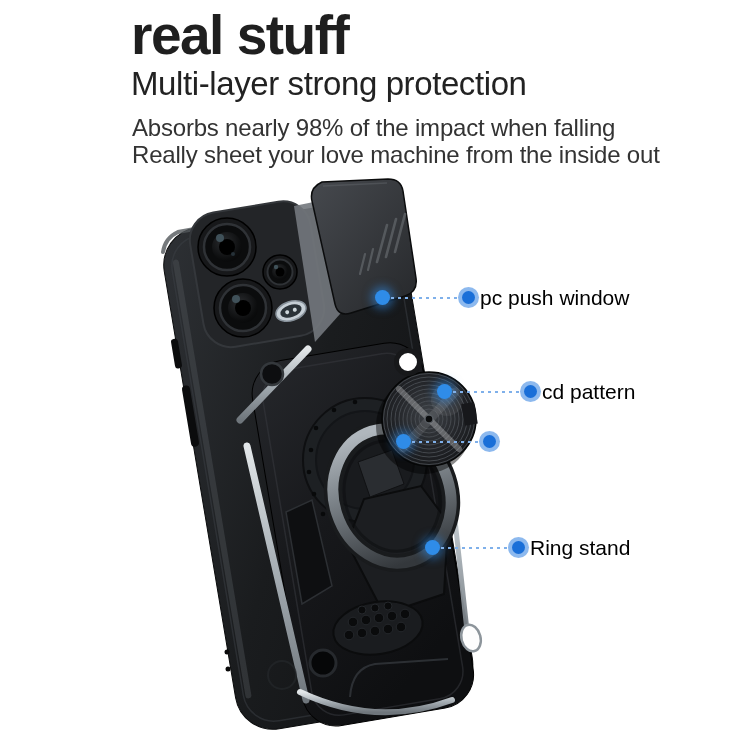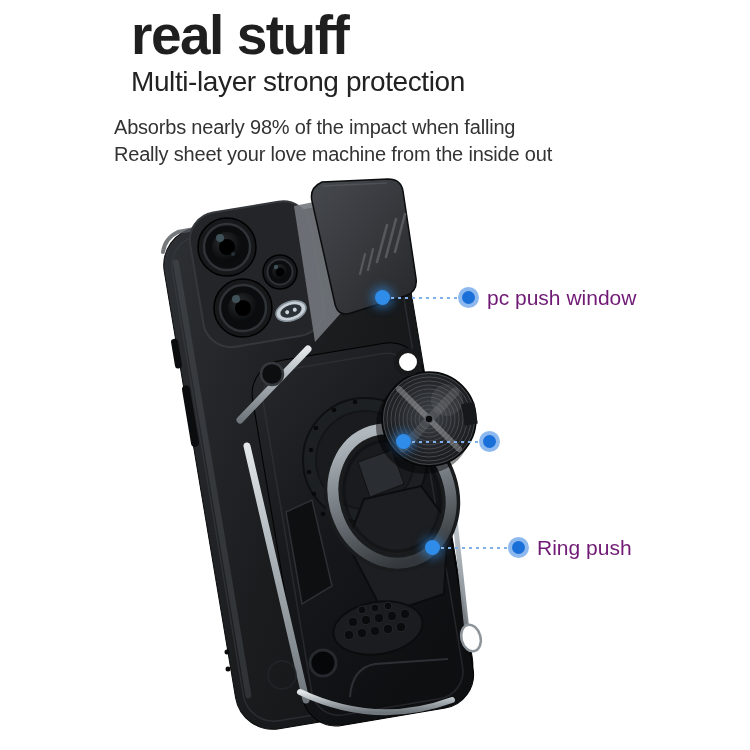--- a/index.html
+++ b/index.html
@@ -1,35 +1,35 @@
 <!DOCTYPE html>
 <html><head>
 <meta charset="utf-8">
 <style>
   html,body{margin:0;padding:0;background:#fff;}
   .stage{position:relative;width:750px;height:750px;background:#ffffff;overflow:hidden;
          font-family:"Liberation Sans","DejaVu Sans",sans-serif;}
   
   .title{position:absolute;left:131px;top:8px;font-size:55px;font-weight:bold;
          letter-spacing:-1.5px;color:#1f1f1f;line-height:1.0;}
-  .subtitle{position:absolute;left:131px;top:67px;font-size:28px;font-weight:400;
+  .subtitle{position:absolute;left:131px;top:67px;font-size:33px;font-weight:400;
          letter-spacing:-0.4px;color:#222;line-height:1.05;}
-  .desc{position:absolute;left:114px;top:114px;font-size:20px;color:#333;
+  .desc{position:absolute;left:132px;top:114px;font-size:24px;color:#333;
          line-height:27px;letter-spacing:-0.2px;}
   
   .art{position:absolute;left:0;top:0;width:750px;height:750px;}
   
   .callout{position:absolute;height:23px;display:flex;align-items:center;}
   .dot-target{width:15px;height:15px;border-radius:50%;background:#2f8ce8;
          box-shadow:0 0 9px 4px rgba(47,140,232,.5);flex:0 0 auto;}
   .dot-line{width:66px;height:2px;margin-left:1px;flex:0 0 auto;
          background-image:repeating-linear-gradient(90deg,#7fb0ea 0 3px,transparent 3px 7px);}
   .dot-label{width:13px;height:13px;border-radius:50%;background:#1a6fd8;
          box-shadow:0 0 0 4px #8db9ee;margin:0 5px;flex:0 0 auto;}
-  .callout-text{margin-left:7px;font-size:21px;color:#701a75;white-space:nowrap;}
+  .callout-text{font-size:21px;color:#000000;white-space:nowrap;}
 </style>
 </head>
 <body>
 
 <div class="stage">
 
   <svg class="art" viewBox="0 0 750 750">
     <defs>
       <linearGradient id="phoneGrad" x1="0" y1="0" x2="1" y2="1">
         <stop offset="0" stop-color="#2e3135"></stop>
@@ -222,28 +222,34 @@
     <div>Really sheet your love machine from the inside out</div>
   </div>
 
   <div class="callout" style="left:375px;top:286px">
     <span class="dot-target"></span>
     <span class="dot-line"></span>
     <span class="dot-label"></span>
     <span class="callout-text">pc push window</span>
   </div>
 
+  <div class="callout" style="left:437px;top:380px">
+    <span class="dot-target"></span>
+    <span class="dot-line"></span>
+    <span class="dot-label"></span>
+    <span class="callout-text">cd pattern</span>
+  </div>
 
   <div class="callout" style="left:396px;top:430px">
     <span class="dot-target"></span>
     <span class="dot-line"></span>
     <span class="dot-label"></span>
   </div>
 
   <div class="callout" style="left:425px;top:536px">
     <span class="dot-target"></span>
     <span class="dot-line"></span>
     <span class="dot-label"></span>
-    <span class="callout-text">Ring push</span>
+    <span class="callout-text">Ring stand</span>
   </div>
 
 
 </div>
 
 </body></html>

